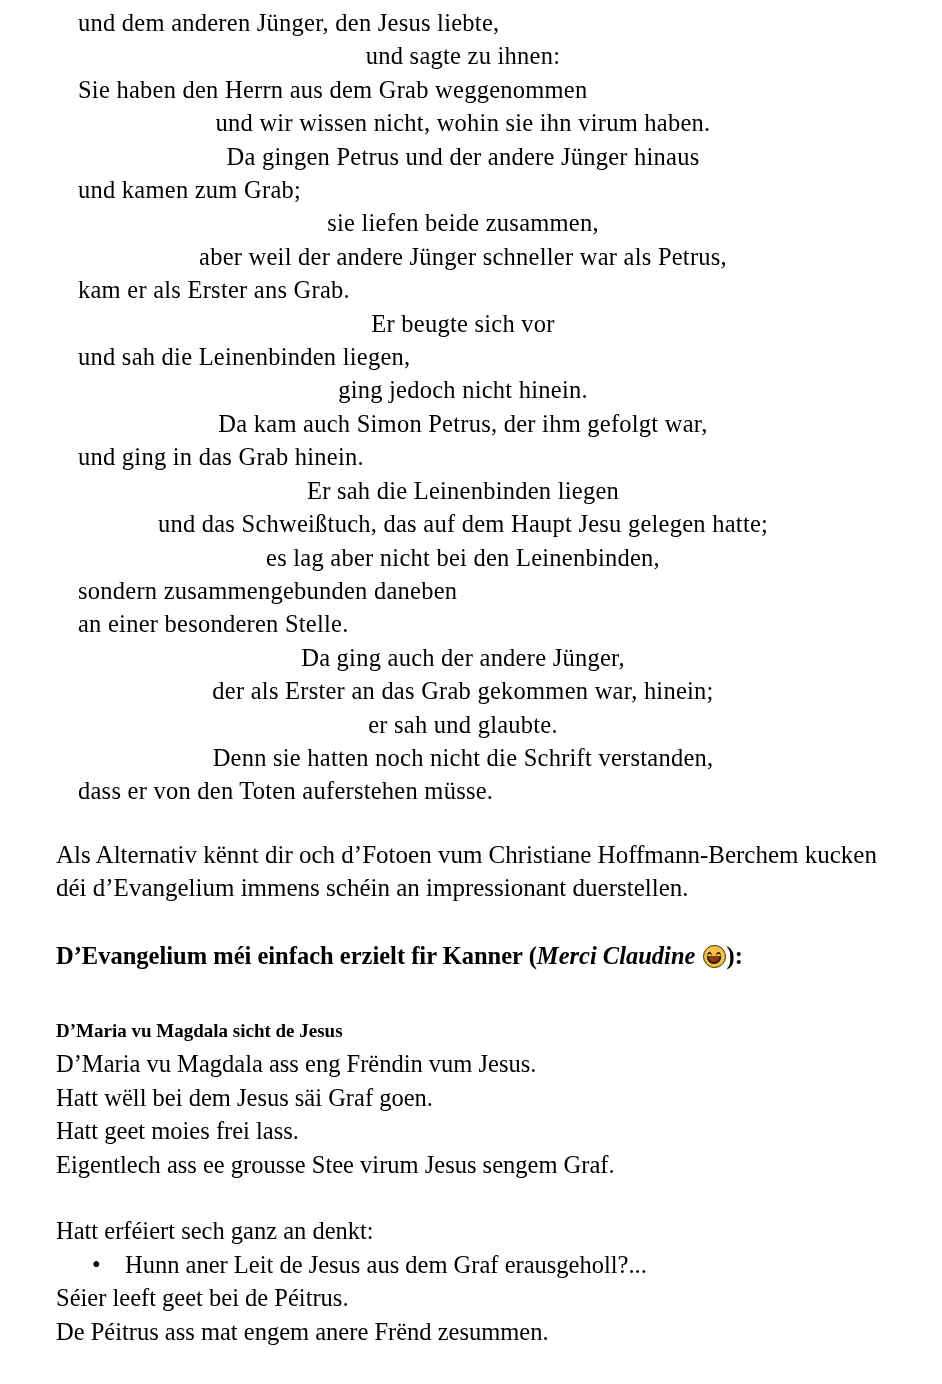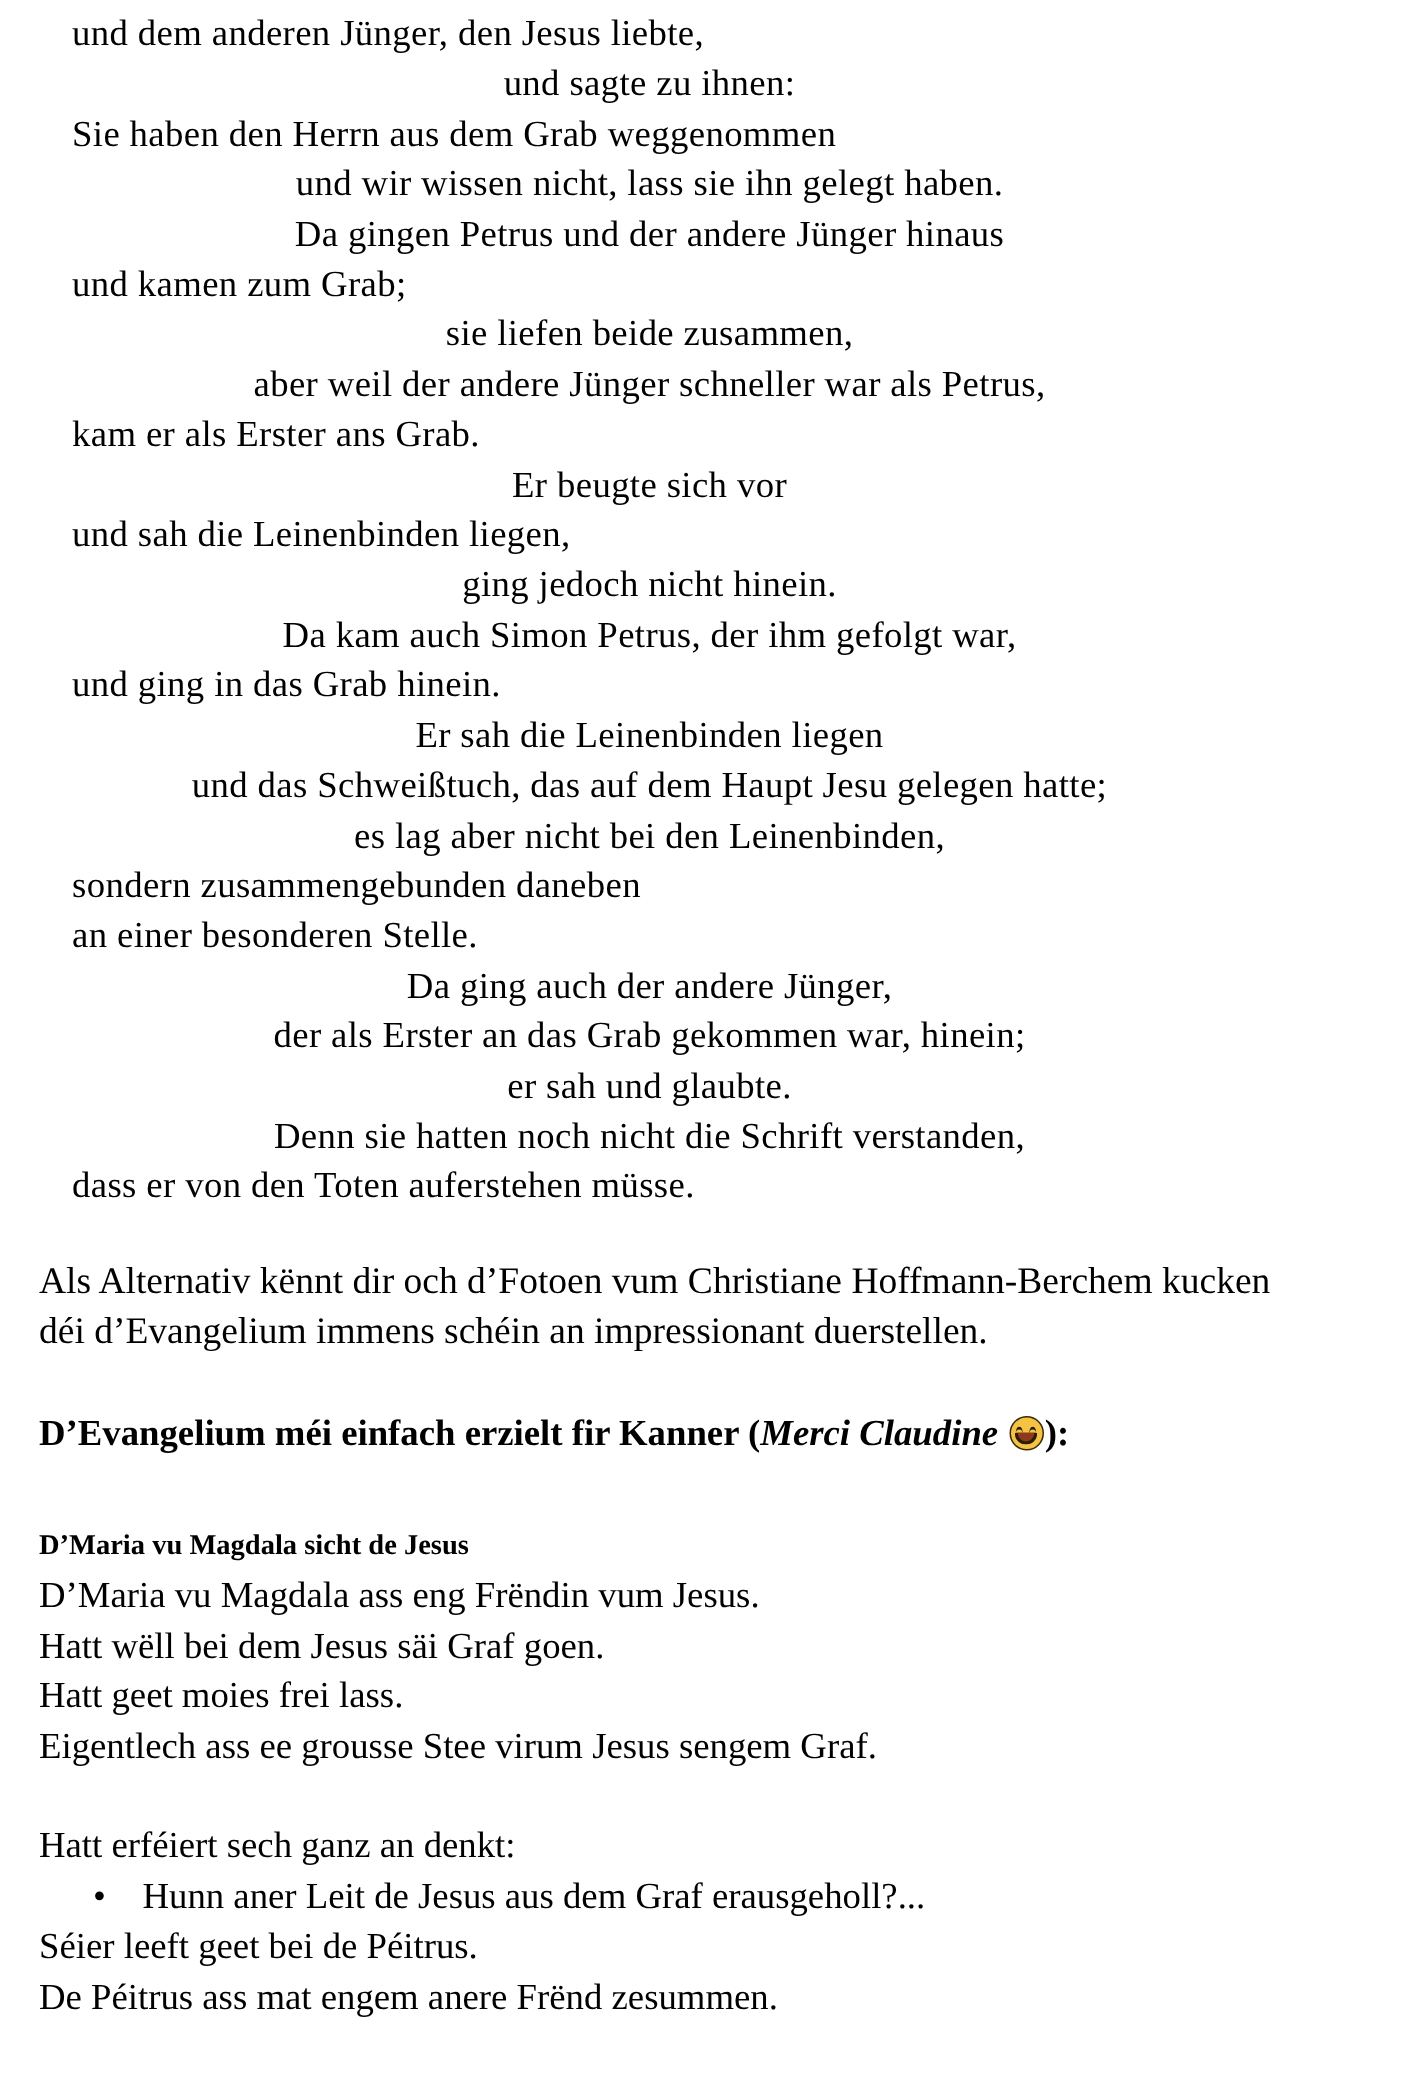--- a/index.html
+++ b/index.html
@@ -15,20 +15,21 @@
     overflow: hidden;
     position: relative;
   }
 
   .page {
     width: 836px;
     height: 1384px;
     box-sizing: border-box;
     padding: 0;
     position: relative;
+    margin-left: 30px;
   }
 
   
   .gospel {
     padding-top: 6px;
   }
   .gline {
     font-size: 24.5px;
     line-height: 33.4px;
     white-space: pre;
@@ -139,21 +140,21 @@
 </style>
 </head>
 <body>
 
 <div class="page">
 
   <div class="gospel" id="gospel-block">
       <div class="gline ind1">und dem anderen Jünger, den Jesus liebte,</div>
       <div class="gline ind0">und sagte zu ihnen:</div>
       <div class="gline ind1">Sie haben den Herrn aus dem Grab weggenommen</div>
-      <div class="gline ind0">und wir wissen nicht, lass sie ihn gelegt haben.</div>
+      <div class="gline ind0">und wir wissen nicht, wohin sie ihn virum haben.</div>
       <div class="gline ind0">Da gingen Petrus und der andere Jünger hinaus</div>
       <div class="gline ind1">und kamen zum Grab;</div>
       <div class="gline ind0">sie liefen beide zusammen,</div>
       <div class="gline ind0">aber weil der andere Jünger schneller war als Petrus,</div>
       <div class="gline ind1">kam er als Erster ans Grab.</div>
       <div class="gline ind0">Er beugte sich vor</div>
       <div class="gline ind1">und sah die Leinenbinden liegen,</div>
       <div class="gline ind0">ging jedoch nicht hinein.</div>
       <div class="gline ind0">Da kam auch Simon Petrus, der ihm gefolgt war,</div>
       <div class="gline ind1">und ging in das Grab hinein.</div>

